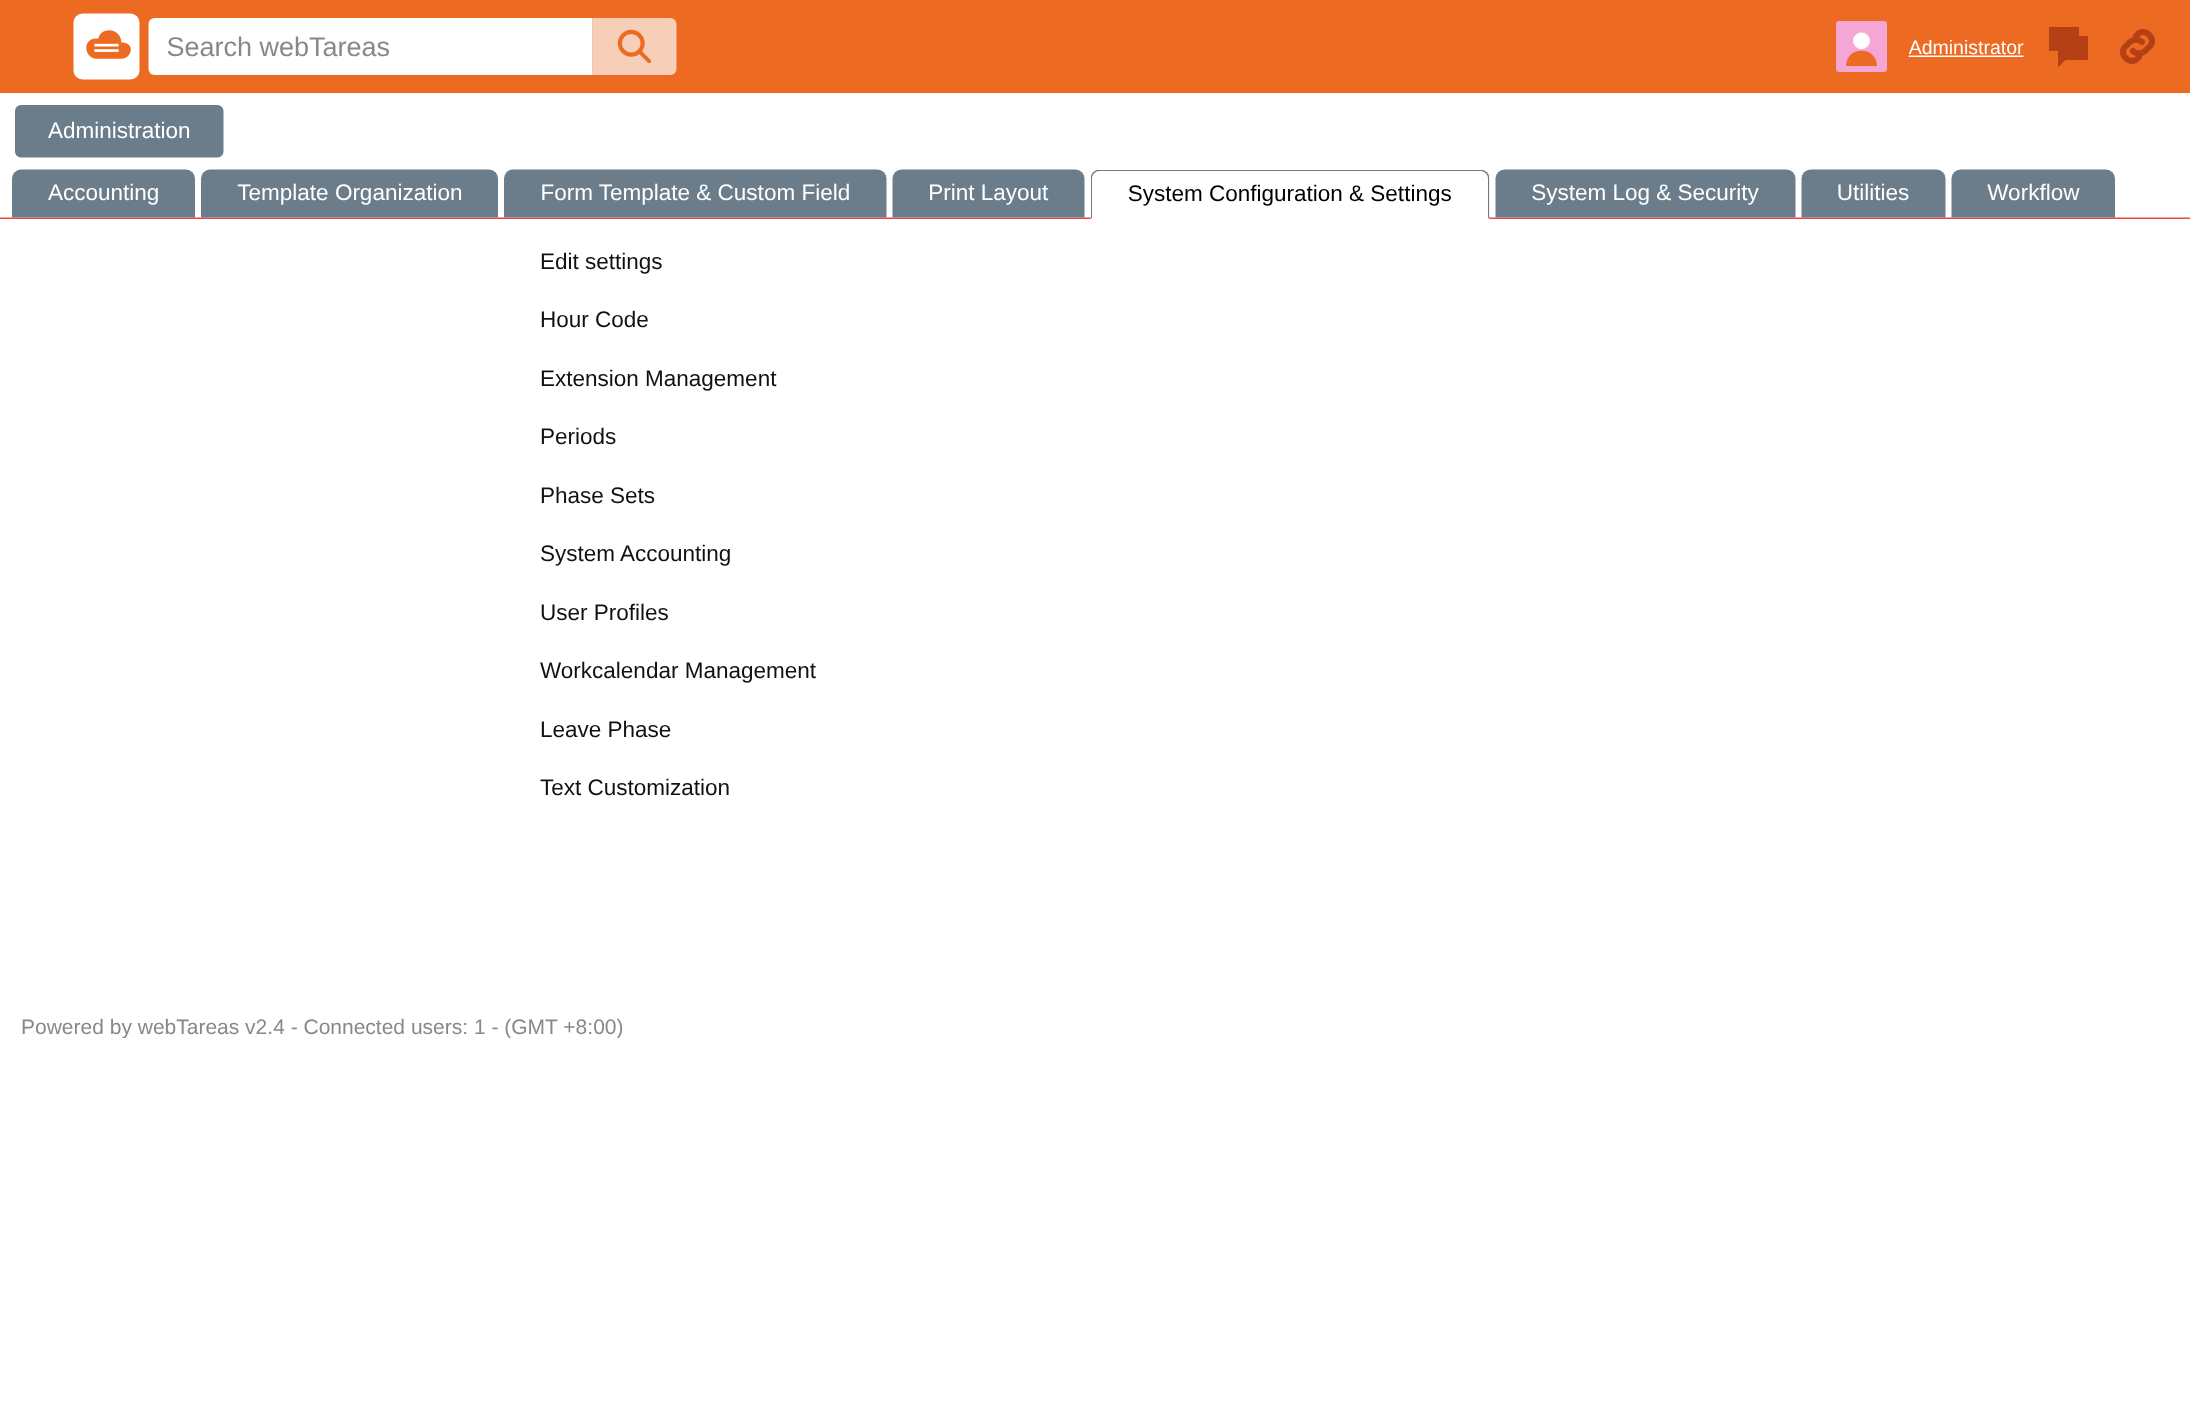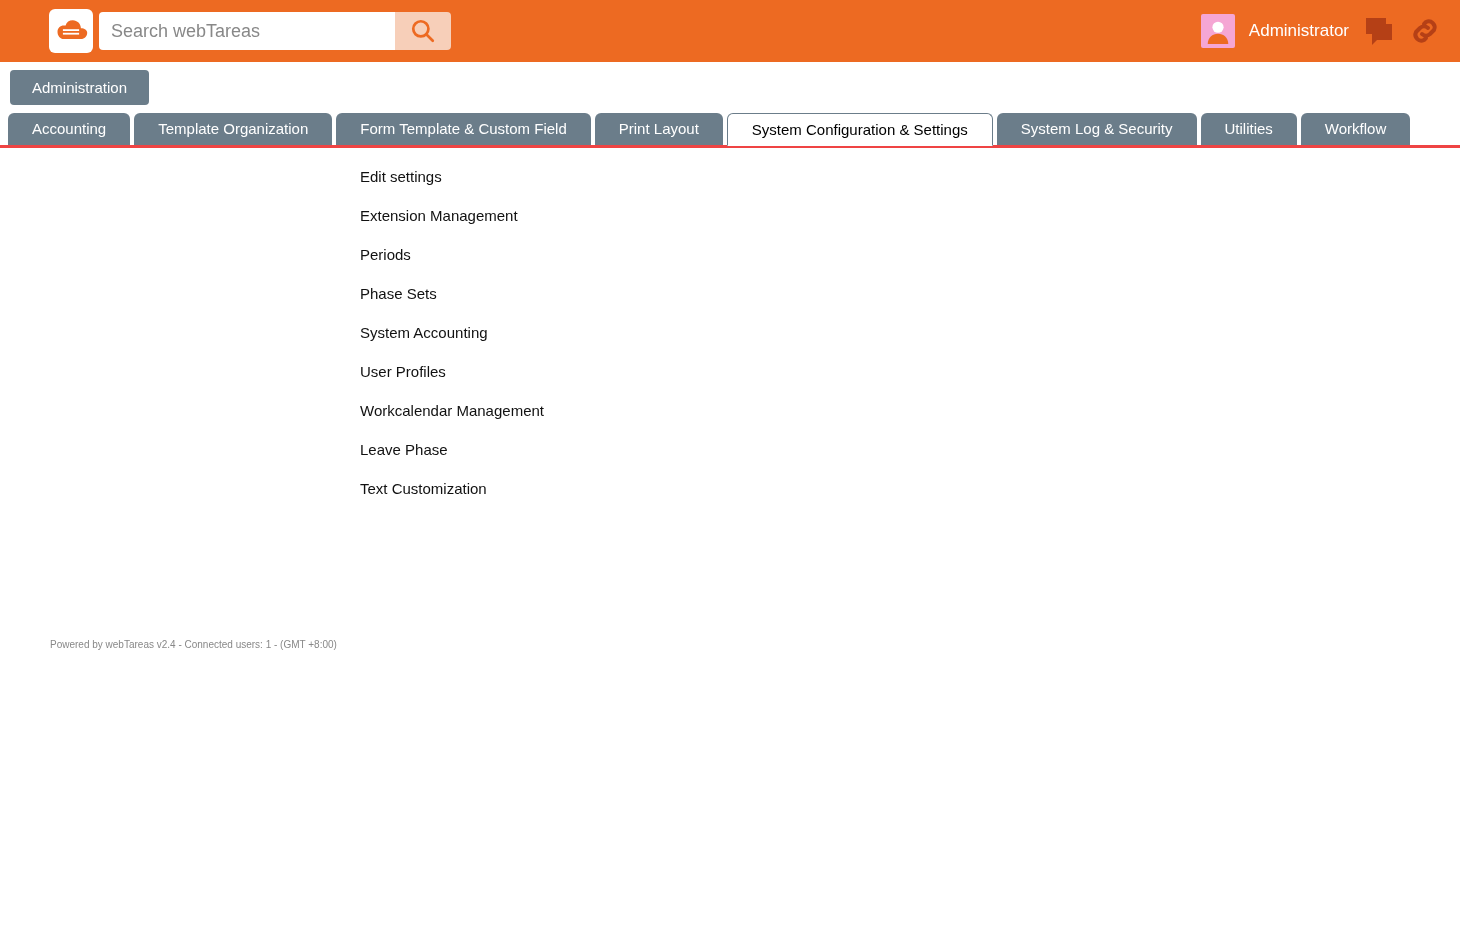--- a/index.html
+++ b/index.html
@@ -85,21 +85,22 @@
       display: flex;
       align-items: center;
       justify-content: center;
     }
     .avatar svg {
       width: 28px;
       height: 28px;
     }
     .user-label {
       color: #fff;
-      font-size: 17px;
+      font-size: 13px;
+      text-decoration: underline;
     }
     .header-icon {
       width: 32px;
       height: 32px;
       display: flex;
       align-items: center;
       justify-content: center;
       cursor: pointer;
     }
     .breadcrumb {
@@ -111,21 +112,21 @@
       color: #fff;
       padding: 9px 22px;
       border-radius: 4px;
       font-size: 15px;
       cursor: pointer;
     }
     .tabs-container {
       display: flex;
       gap: 4px;
       padding: 0 8px;
-      border-bottom: 3px solid #ef4444;
+      border-bottom: 1px solid #ef4444;
     }
     .tab {
       background: #6b7d8a;
       color: #fff;
       padding: 7px 24px;
       border-radius: 6px 6px 0 0;
       font-size: 15px;
       cursor: pointer;
       white-space: nowrap;
     }
@@ -153,22 +154,21 @@
       font-size: 15px;
       margin-bottom: 22px;
       cursor: pointer;
       text-decoration: none;
     }
     .footer {
       position: fixed;
       bottom: 280px;
       left: 14px;
       color: #888;
-      font-size: 10px;
-      margin-left: 36px;
+      font-size: 14px;
     }
     @media (max-height: 940px){
       .footer { position: static; padding: 120px 0 0 14px; }
     }
   </style>
 </head>
 <body>
 
 <div class="header-bar">
   <div class="header-left">
@@ -223,20 +223,21 @@
   <div class="tab tab-form">Form Template &amp; Custom Field</div>
   <div class="tab tab-print">Print Layout</div>
   <div class="tab tab-system active">System Configuration &amp; Settings</div>
   <div class="tab tab-log">System Log &amp; Security</div>
   <div class="tab tab-util">Utilities</div>
   <div class="tab tab-workflow">Workflow</div>
 </div>
 
 <div class="content">
   <a class="menu-link">Edit settings</a>
+  <a class="menu-link">Hour Code</a>
   <a class="menu-link">Extension Management</a>
   <a class="menu-link">Periods</a>
   <a class="menu-link">Phase Sets</a>
   <a class="menu-link">System Accounting</a>
   <a class="menu-link">User Profiles</a>
   <a class="menu-link">Workcalendar Management</a>
   <a class="menu-link">Leave Phase</a>
   <a class="menu-link">Text Customization</a>
 </div>
 

